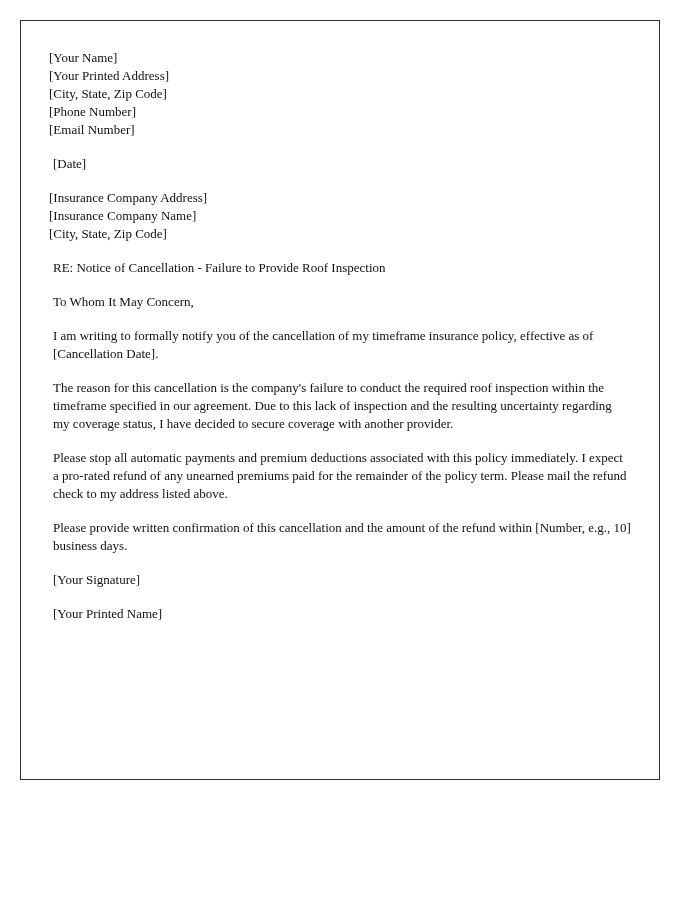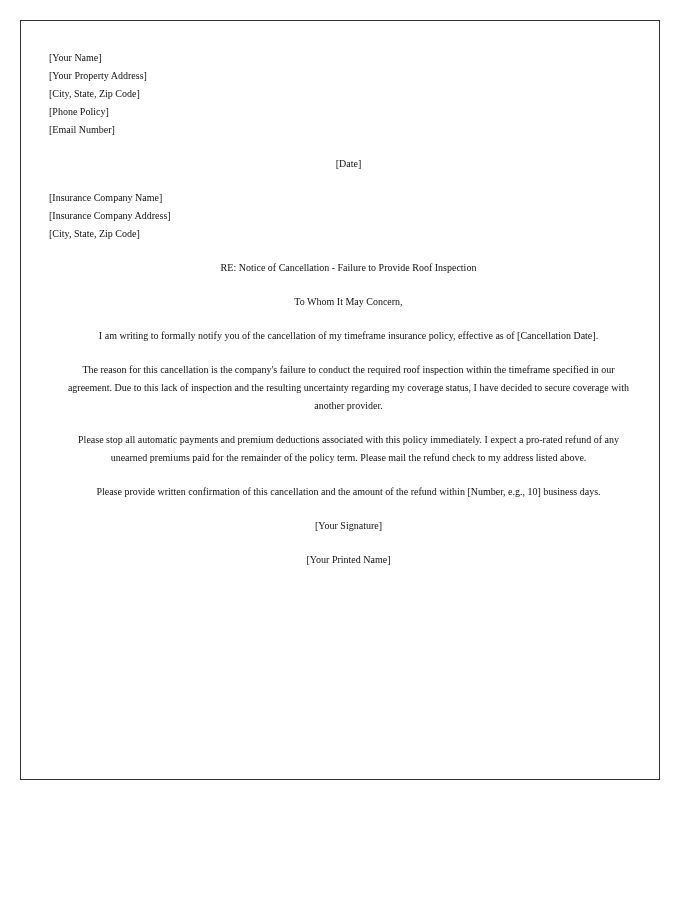--- a/index.html
+++ b/index.html
@@ -5,45 +5,45 @@
     html, body { margin: 0; padding: 0; background: #ffffff; }
     body { width: 700px; height: 900px; position: relative; }
     .page {
       position: absolute;
       left: 20px; top: 20px;
       width: 640px; height: 760px;
       border: 1px solid #333333;
       box-sizing: border-box;
       padding: 28px 28px 0 28px;
       font-family: "Liberation Serif", "DejaVu Serif", serif;
-      font-size: 10px;
+      font-size: 13px;
       line-height: 18px;
       color: #111111;
     }
     .block { margin: 0 0 16px 0; }
     .line { display: block; }
-    p { margin: 0 0 16px 17px; text-align: center; }
+    p { margin: 0 0 16px 4px; }
   </style>
 </head>
 <body>
 
 <div class="page">
   <div class="block">
     <span class="line">[Your Name]</span>
-    <span class="line">[Your Property Address]</span>
+    <span class="line">[Your Printed Address]</span>
     <span class="line">[City, State, Zip Code]</span>
-    <span class="line">[Phone Policy]</span>
+    <span class="line">[Phone Number]</span>
     <span class="line">[Email Number]</span>
   </div>
 
   <p>[Date]</p>
 
   <div class="block">
+    <span class="line">[Insurance Company Address]</span>
     <span class="line">[Insurance Company Name]</span>
-    <span class="line">[Insurance Company Address]</span>
     <span class="line">[City, State, Zip Code]</span>
   </div>
 
   <p>RE: Notice of Cancellation - Failure to Provide Roof Inspection</p>
   <p>To Whom It May Concern,</p>
 
   <p>I am writing to formally notify you of the cancellation of my timeframe insurance policy, effective as of [Cancellation Date].</p>
   <p>The reason for this cancellation is the company's failure to conduct the required roof inspection within the timeframe specified in our agreement. Due to this lack of inspection and the resulting uncertainty regarding my coverage status, I have decided to secure coverage with another provider.</p>
   <p>Please stop all automatic payments and premium deductions associated with this policy immediately. I expect a pro-rated refund of any unearned premiums paid for the remainder of the policy term. Please mail the refund check to my address listed above.</p>
   <p>Please provide written confirmation of this cancellation and the amount of the refund within [Number, e.g., 10] business days.</p>

